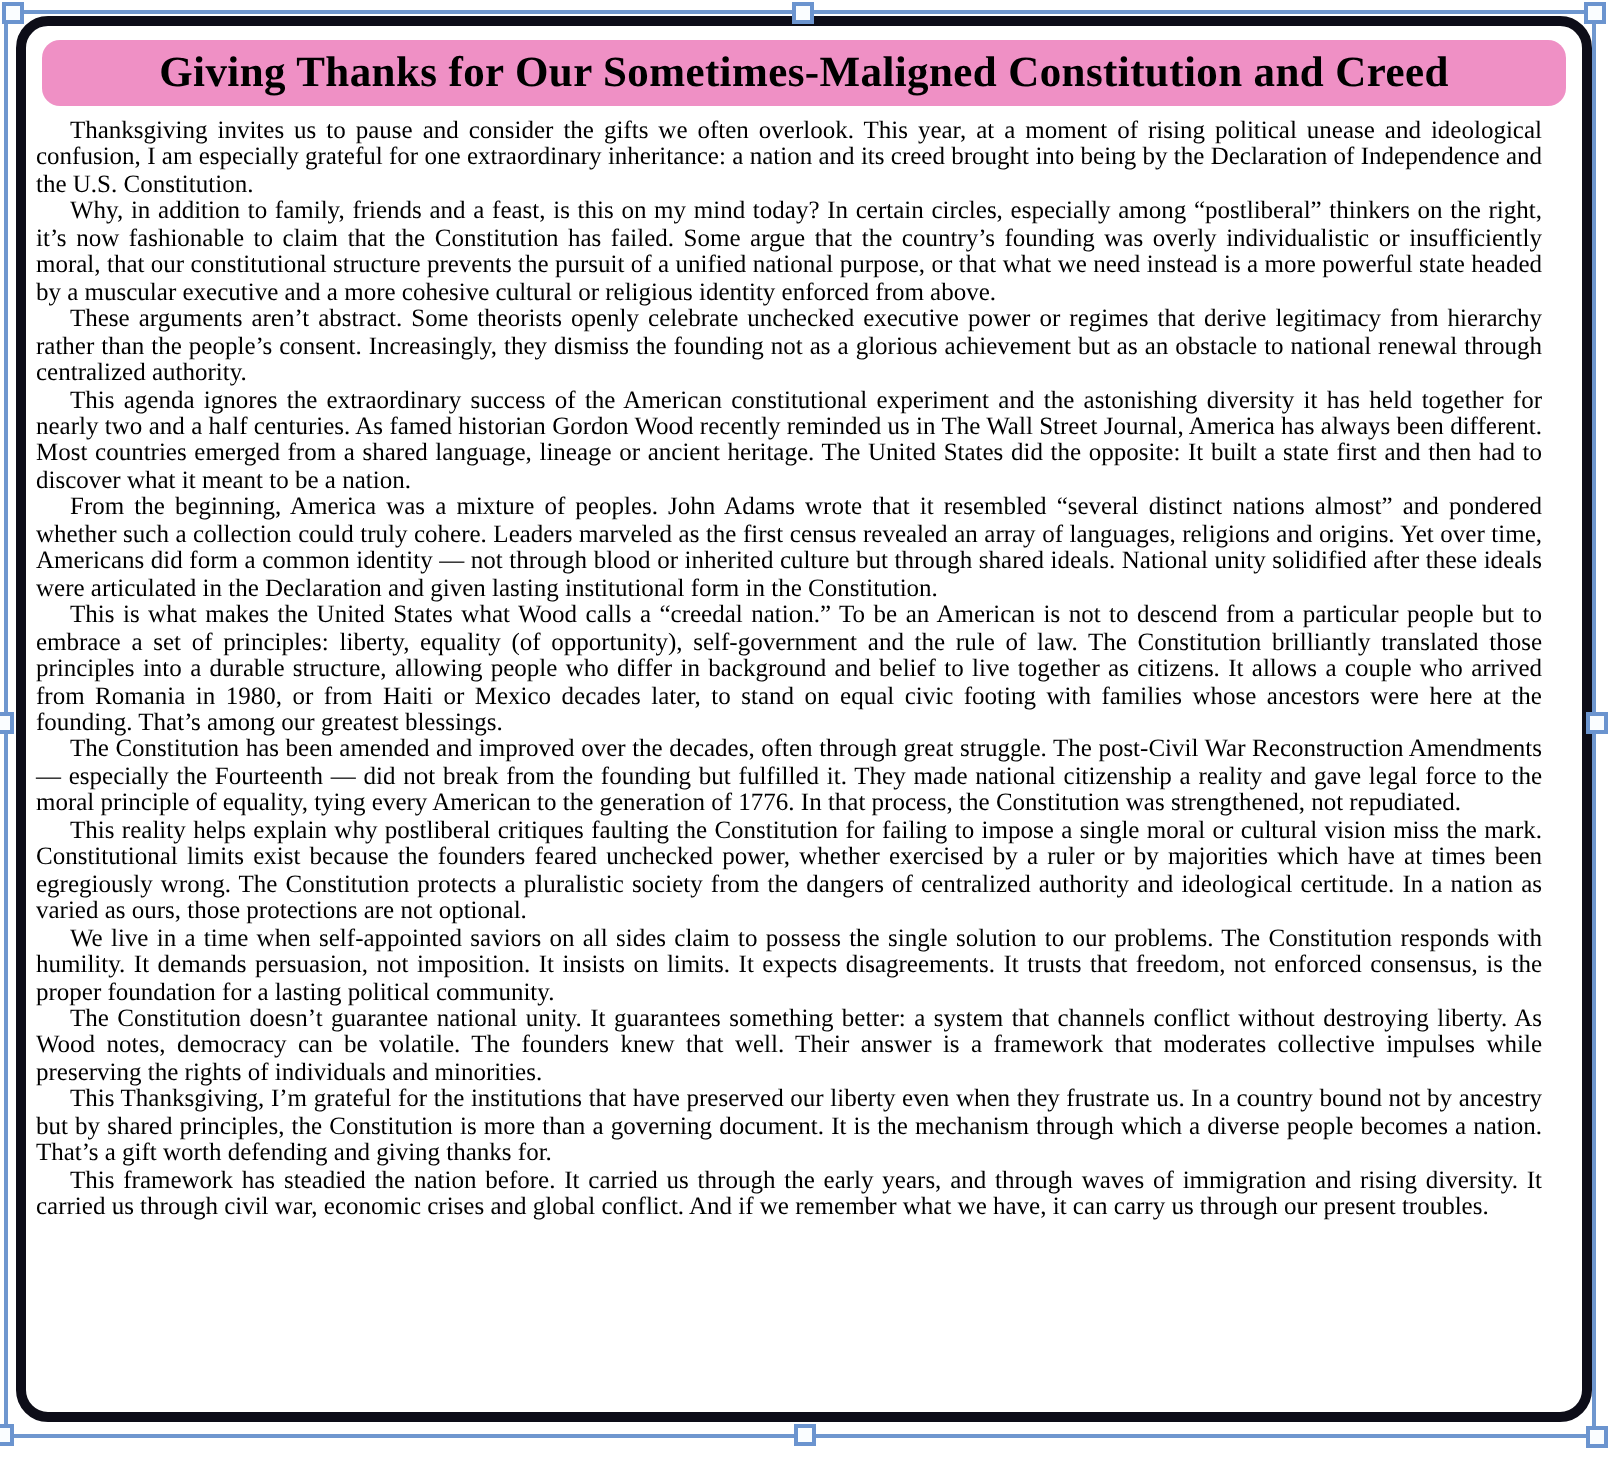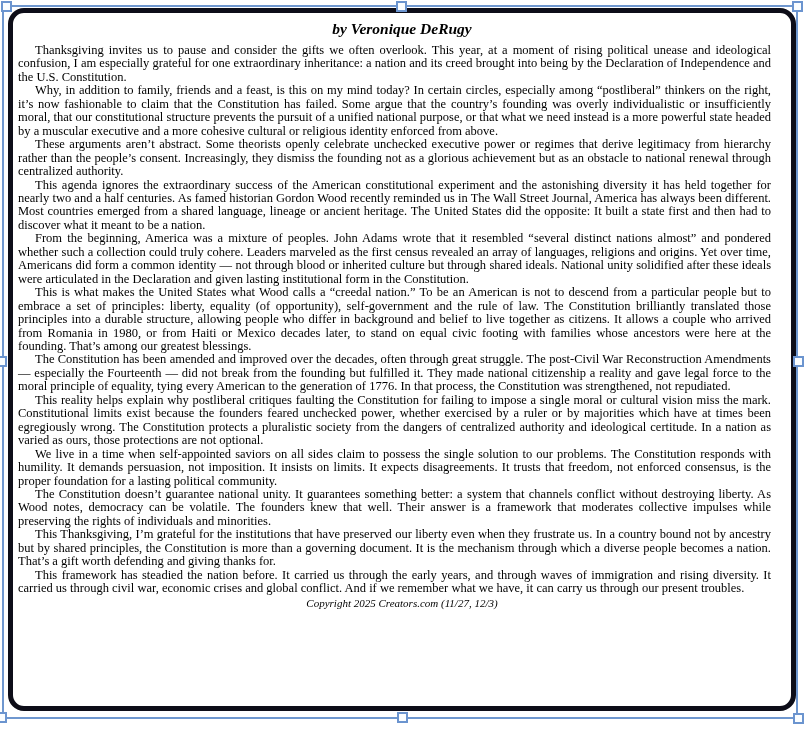--- a/index.html
+++ b/index.html
@@ -83,36 +83,37 @@
   .h-bl { left: -4px;  top: 712px; }
   .h-bm { left: 397px; top: 712px; }
   .h-br { left: 793px; top: 713px; }
 </style>
 </head>
 <body>
 
 <div class="sel-rect"></div>
 
 <div class="frame">
-  <div class="byline">by Veronique DeRugy</div>
+  <div class="banner">
+    <span class="banner-text">Giving Thanks for Our Sometimes-Maligned Constitution and Creed</span>
+  </div>
   <div class="article">
       <p class="para">Thanksgiving invites us to pause and consider the gifts we often overlook. This year, at a moment of rising political unease and ideological confusion, I am especially grateful for one extraordinary inheritance: a nation and its creed brought into being by the Declaration of Independence and the U.S. Constitution.</p>
       <p class="para">Why, in addition to family, friends and a feast, is this on my mind today? In certain circles, especially among “postliberal” thinkers on the right, it’s now fashionable to claim that the Constitution has failed. Some argue that the country’s founding was overly individualistic or insufficiently moral, that our constitutional structure prevents the pursuit of a unified national purpose, or that what we need instead is a more powerful state headed by a muscular executive and a more cohesive cultural or religious identity enforced from above.</p>
       <p class="para">These arguments aren’t abstract. Some theorists openly celebrate unchecked executive power or regimes that derive legitimacy from hierarchy rather than the people’s consent. Increasingly, they dismiss the founding not as a glorious achievement but as an obstacle to national renewal through centralized authority.</p>
       <p class="para">This agenda ignores the extraordinary success of the American constitutional experiment and the astonishing diversity it has held together for nearly two and a half centuries. As famed historian Gordon Wood recently reminded us in The Wall Street Journal, America has always been different. Most countries emerged from a shared language, lineage or ancient heritage. The United States did the opposite: It built a state first and then had to discover what it meant to be a nation.</p>
       <p class="para">From the beginning, America was a mixture of peoples. John Adams wrote that it resembled “several distinct nations almost” and pondered whether such a collection could truly cohere. Leaders marveled as the first census revealed an array of languages, religions and origins. Yet over time, Americans did form a common identity — not through blood or inherited culture but through shared ideals. National unity solidified after these ideals were articulated in the Declaration and given lasting institutional form in the Constitution.</p>
       <p class="para">This is what makes the United States what Wood calls a “creedal nation.” To be an American is not to descend from a particular people but to embrace a set of principles: liberty, equality (of opportunity), self-government and the rule of law. The Constitution brilliantly translated those principles into a durable structure, allowing people who differ in background and belief to live together as citizens. It allows a couple who arrived from Romania in 1980, or from Haiti or Mexico decades later, to stand on equal civic footing with families whose ancestors were here at the founding. That’s among our greatest blessings.</p>
       <p class="para">The Constitution has been amended and improved over the decades, often through great struggle. The post-Civil War Reconstruction Amendments — especially the Fourteenth — did not break from the founding but fulfilled it. They made national citizenship a reality and gave legal force to the moral principle of equality, tying every American to the generation of 1776. In that process, the Constitution was strengthened, not repudiated.</p>
       <p class="para">This reality helps explain why postliberal critiques faulting the Constitution for failing to impose a single moral or cultural vision miss the mark. Constitutional limits exist because the founders feared unchecked power, whether exercised by a ruler or by majorities which have at times been egregiously wrong. The Constitution protects a pluralistic society from the dangers of centralized authority and ideological certitude. In a nation as varied as ours, those protections are not optional.</p>
       <p class="para">We live in a time when self-appointed saviors on all sides claim to possess the single solution to our problems. The Constitution responds with humility. It demands persuasion, not imposition. It insists on limits. It expects disagreements. It trusts that freedom, not enforced consensus, is the proper foundation for a lasting political community.</p>
       <p class="para">The Constitution doesn’t guarantee national unity. It guarantees something better: a system that channels conflict without destroying liberty. As Wood notes, democracy can be volatile. The founders knew that well. Their answer is a framework that moderates collective impulses while preserving the rights of individuals and minorities.</p>
       <p class="para">This Thanksgiving, I’m grateful for the institutions that have preserved our liberty even when they frustrate us. In a country bound not by ancestry but by shared principles, the Constitution is more than a governing document. It is the mechanism through which a diverse people becomes a nation. That’s a gift worth defending and giving thanks for.</p>
       <p class="para">This framework has steadied the nation before. It carried us through the early years, and through waves of immigration and rising diversity. It carried us through civil war, economic crises and global conflict. And if we remember what we have, it can carry us through our present troubles.</p>
     </div>
-  <div class="footer">Copyright 2025 Creators.com (11/27, 12/3)</div>
 </div>
 
 <div class="handle h-tl"></div>
 <div class="handle h-tm"></div>
 <div class="handle h-tr"></div>
 <div class="handle h-ml"></div>
 <div class="handle h-mr"></div>
 <div class="handle h-bl"></div>
 <div class="handle h-bm"></div>
 <div class="handle h-br"></div>

